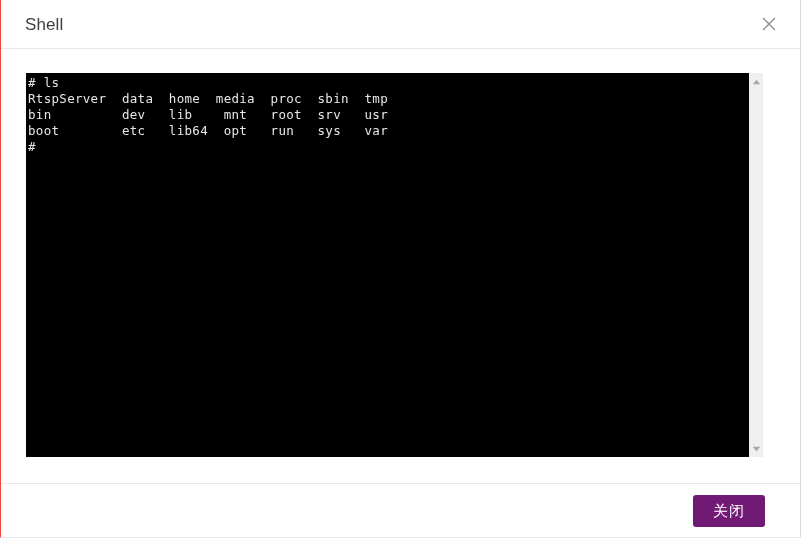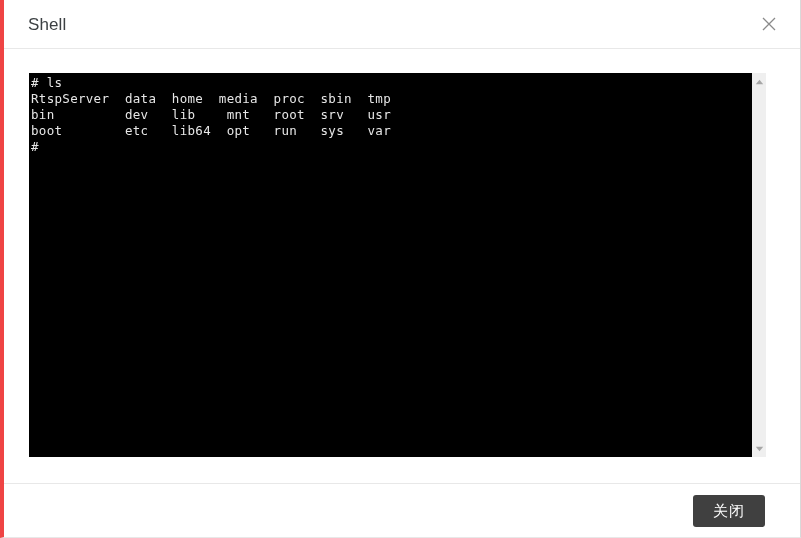--- a/index.html
+++ b/index.html
@@ -17,21 +17,21 @@
 
   
   .dialog {
     position: absolute;
     left: 0;
     top: 0;
     width: 801px;
     height: 538px;
     box-sizing: border-box;
     background: #ffffff;
-    border-left: 4px solid #ef4444;
+    border-left: 1px solid #ef4444;
     border-right: 1px solid #d9d9d9;
     border-bottom: 1px solid #e8e8e8;
     display: flex;
     flex-direction: column;
   }
 
   
   .dialog-header {
     position: relative;
     height: 49px;
@@ -130,21 +130,21 @@
     height: 54px;
     min-height: 54px;
     box-sizing: border-box;
     border-top: 1px solid #e8e8e8;
     display: flex;
     align-items: center;
     justify-content: flex-end;
     padding-right: 35px;
   }
   .btn-primary {
-    background: #404040;
+    background: #701a75;
     color: #ffffff;
     border: none;
     border-radius: 3px;
     font-size: 15px;
     font-family: "DejaVu Sans", sans-serif;
     padding: 0 20px;
     height: 32px;
     line-height: 32px;
     cursor: pointer;
     letter-spacing: 1px;

